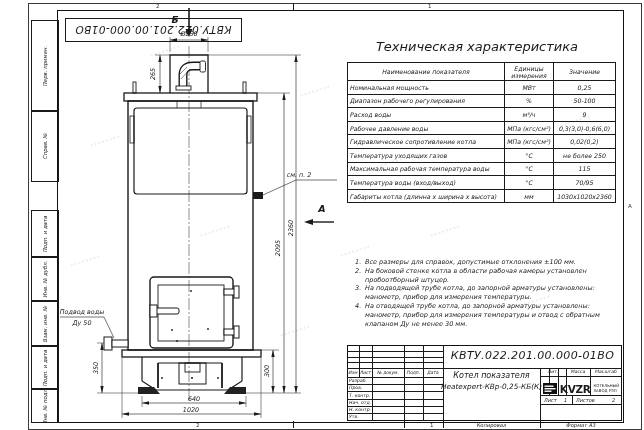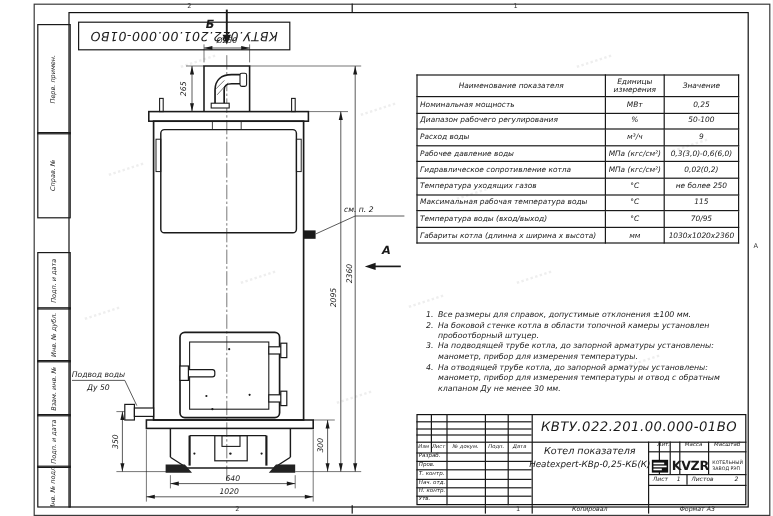--- a/index.html
+++ b/index.html
@@ -210,20 +210,21 @@
     <line x1="142" y1="396" x2="142" y2="407" stroke="#1a1a1a" stroke-width="0.5"></line>
     <line x1="246" y1="396" x2="246" y2="407" stroke="#1a1a1a" stroke-width="0.5"></line>
     <line x1="122" y1="358" x2="122" y2="418" stroke="#1a1a1a" stroke-width="0.5"></line>
     <line x1="261" y1="358" x2="261" y2="418" stroke="#1a1a1a" stroke-width="0.5"></line>
     <line x1="142" y1="403" x2="246" y2="403" stroke="#1a1a1a" stroke-width="0.6" marker-start="url(#arr)" marker-end="url(#arr)"></line>
     <text x="194" y="400.5" class="dt">640</text>
     <line x1="122" y1="414" x2="261" y2="414" stroke="#1a1a1a" stroke-width="0.6" marker-start="url(#arr)" marker-end="url(#arr)"></line>
     <text x="191" y="411.5" class="dt">1020</text>
   </svg>
 
+  <div id="specTitle" class="abs">Техническая характеристика</div>
   <div id="specWrap" class="abs">
     <table>
       <tbody>
           <tr>
         <th style="width:152px;">Наименование показателя</th>
         <th style="width:44px;">Единицы измерения</th>
         <th style="width:57px;">Значение</th>
       </tr>
       <tr>
             <td class="c1">Номинальная мощность</td>
@@ -274,21 +275,21 @@
       </table>
   </div>
 
   <div id="notes" class="abs">
     <div class="note">
         <span class="n">1.</span>
         <span class="t">Все размеры для справок, допустимые отклонения ±100 мм.</span>
       </div>
     <div class="note">
         <span class="n">2.</span>
-        <span class="t">На боковой стенке котла в области топочной камеры установлен пробоотборный штуцер.</span>
+        <span class="t">На боковой стенке котла в области рабочая камеры установлен пробоотборный штуцер.</span>
       </div>
     <div class="note">
         <span class="n">3.</span>
         <span class="t">На подводящей трубе котла, до запорной арматуры установлены: манометр, прибор для измерения температуры.</span>
       </div>
     <div class="note">
         <span class="n">4.</span>
         <span class="t">На отводящей трубе котла, до запорной арматуры установлены: манометр, прибор для измерения температуры и отвод с обратным клапаном Ду не менее 30 мм.</span>
       </div>
   </div>

